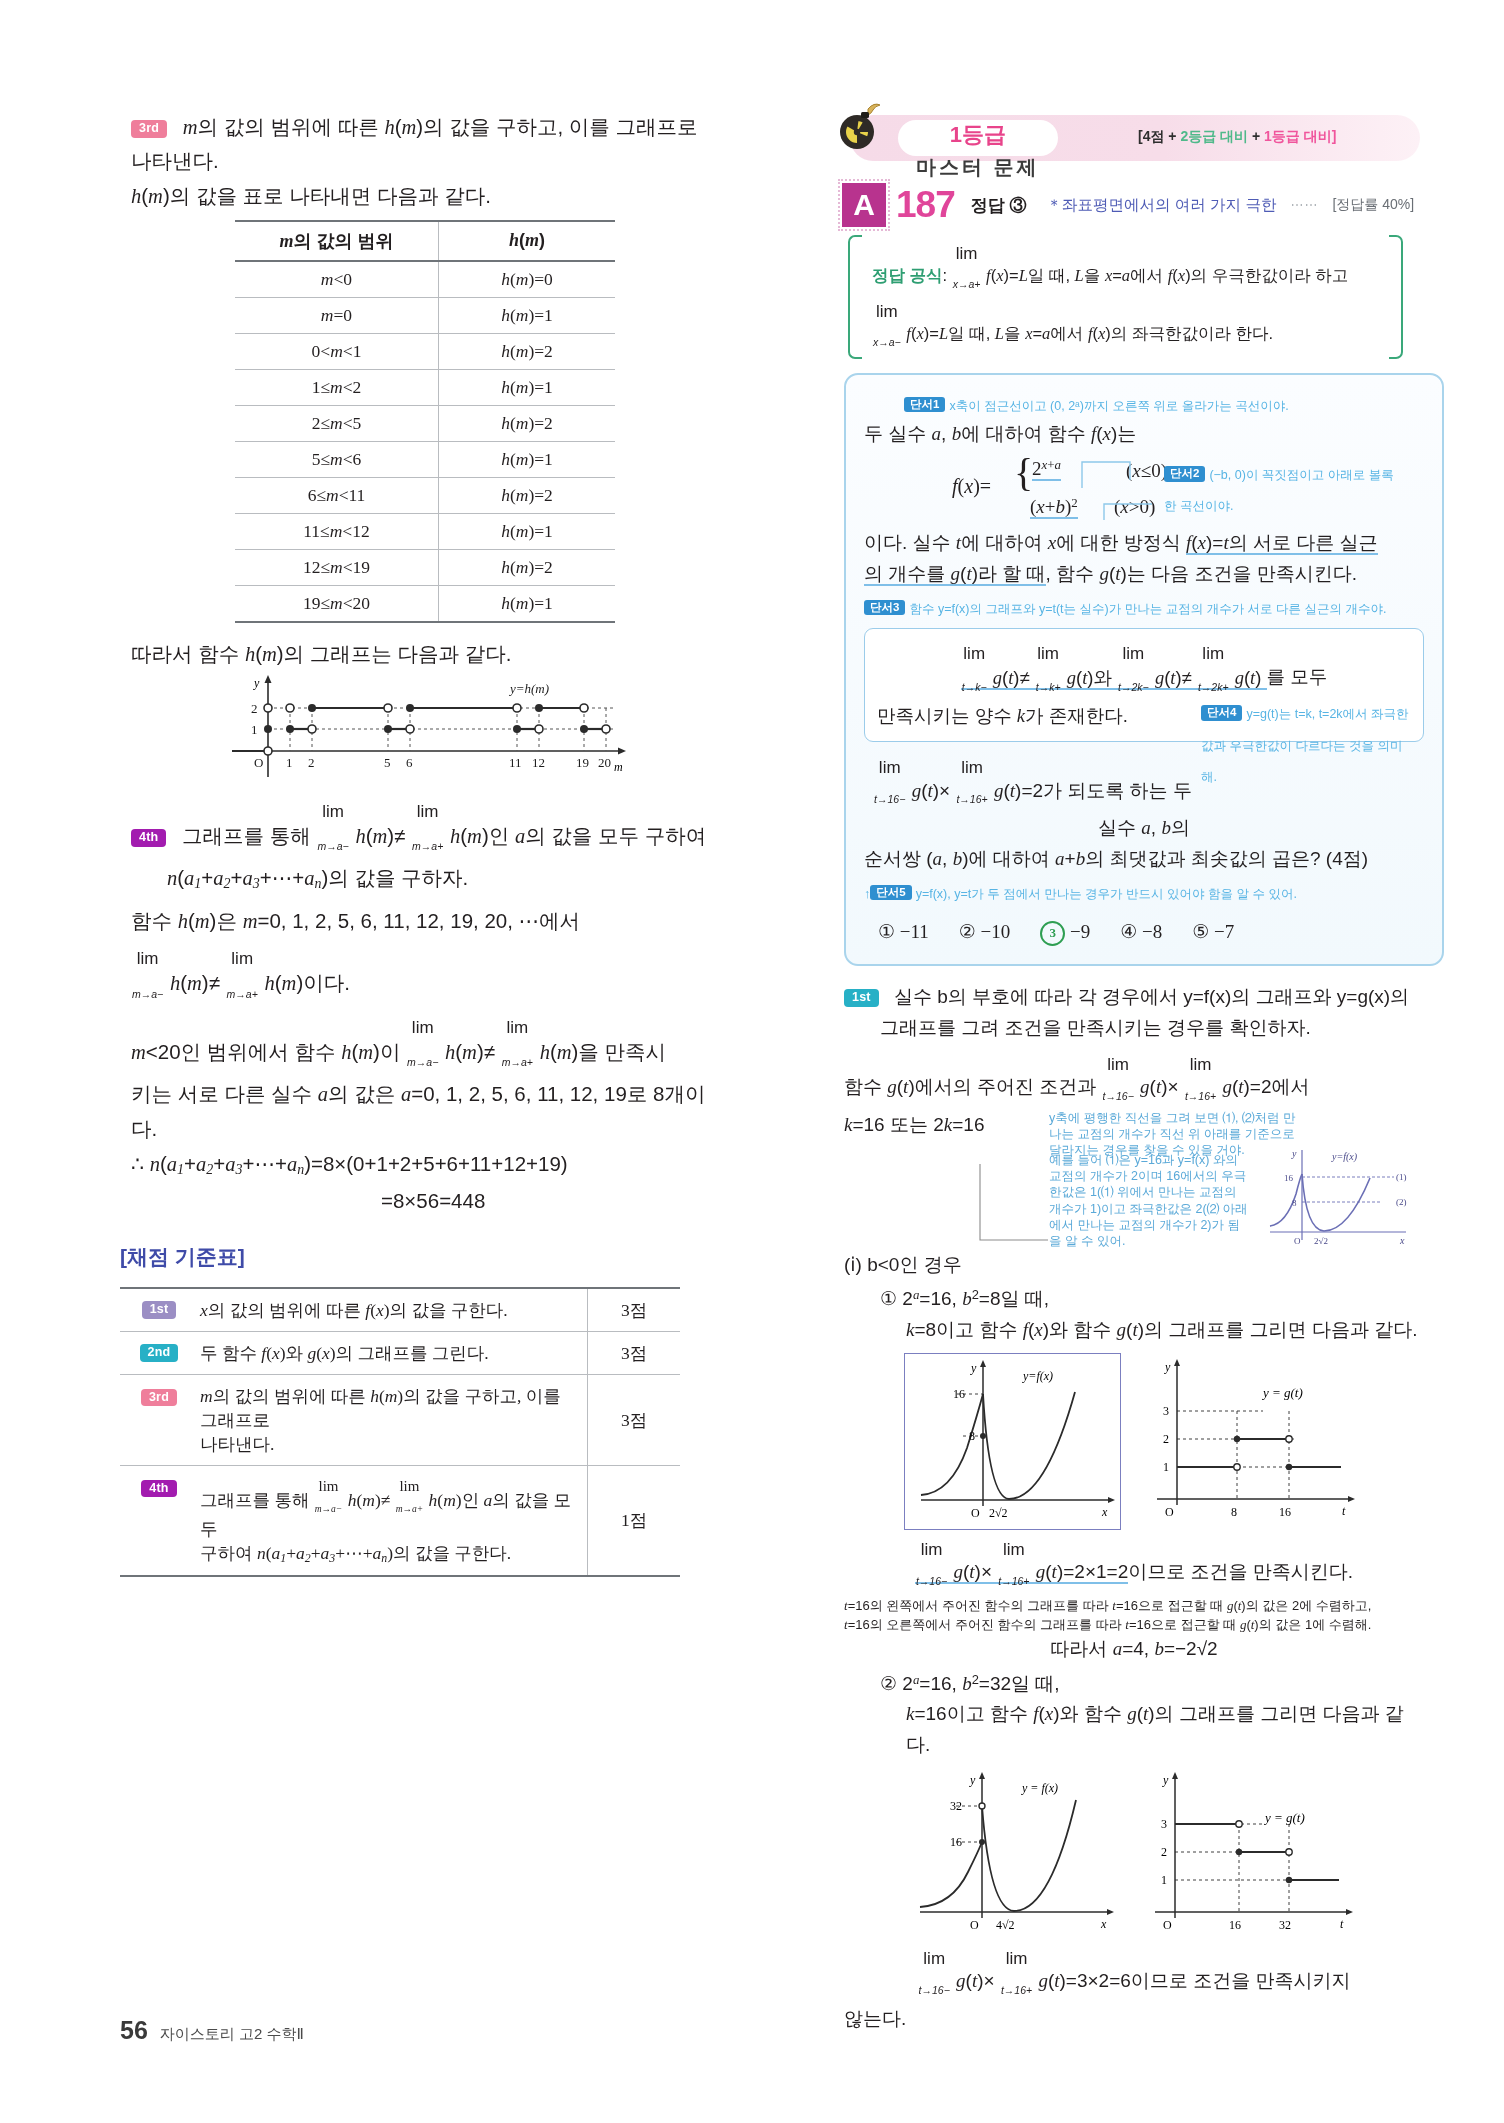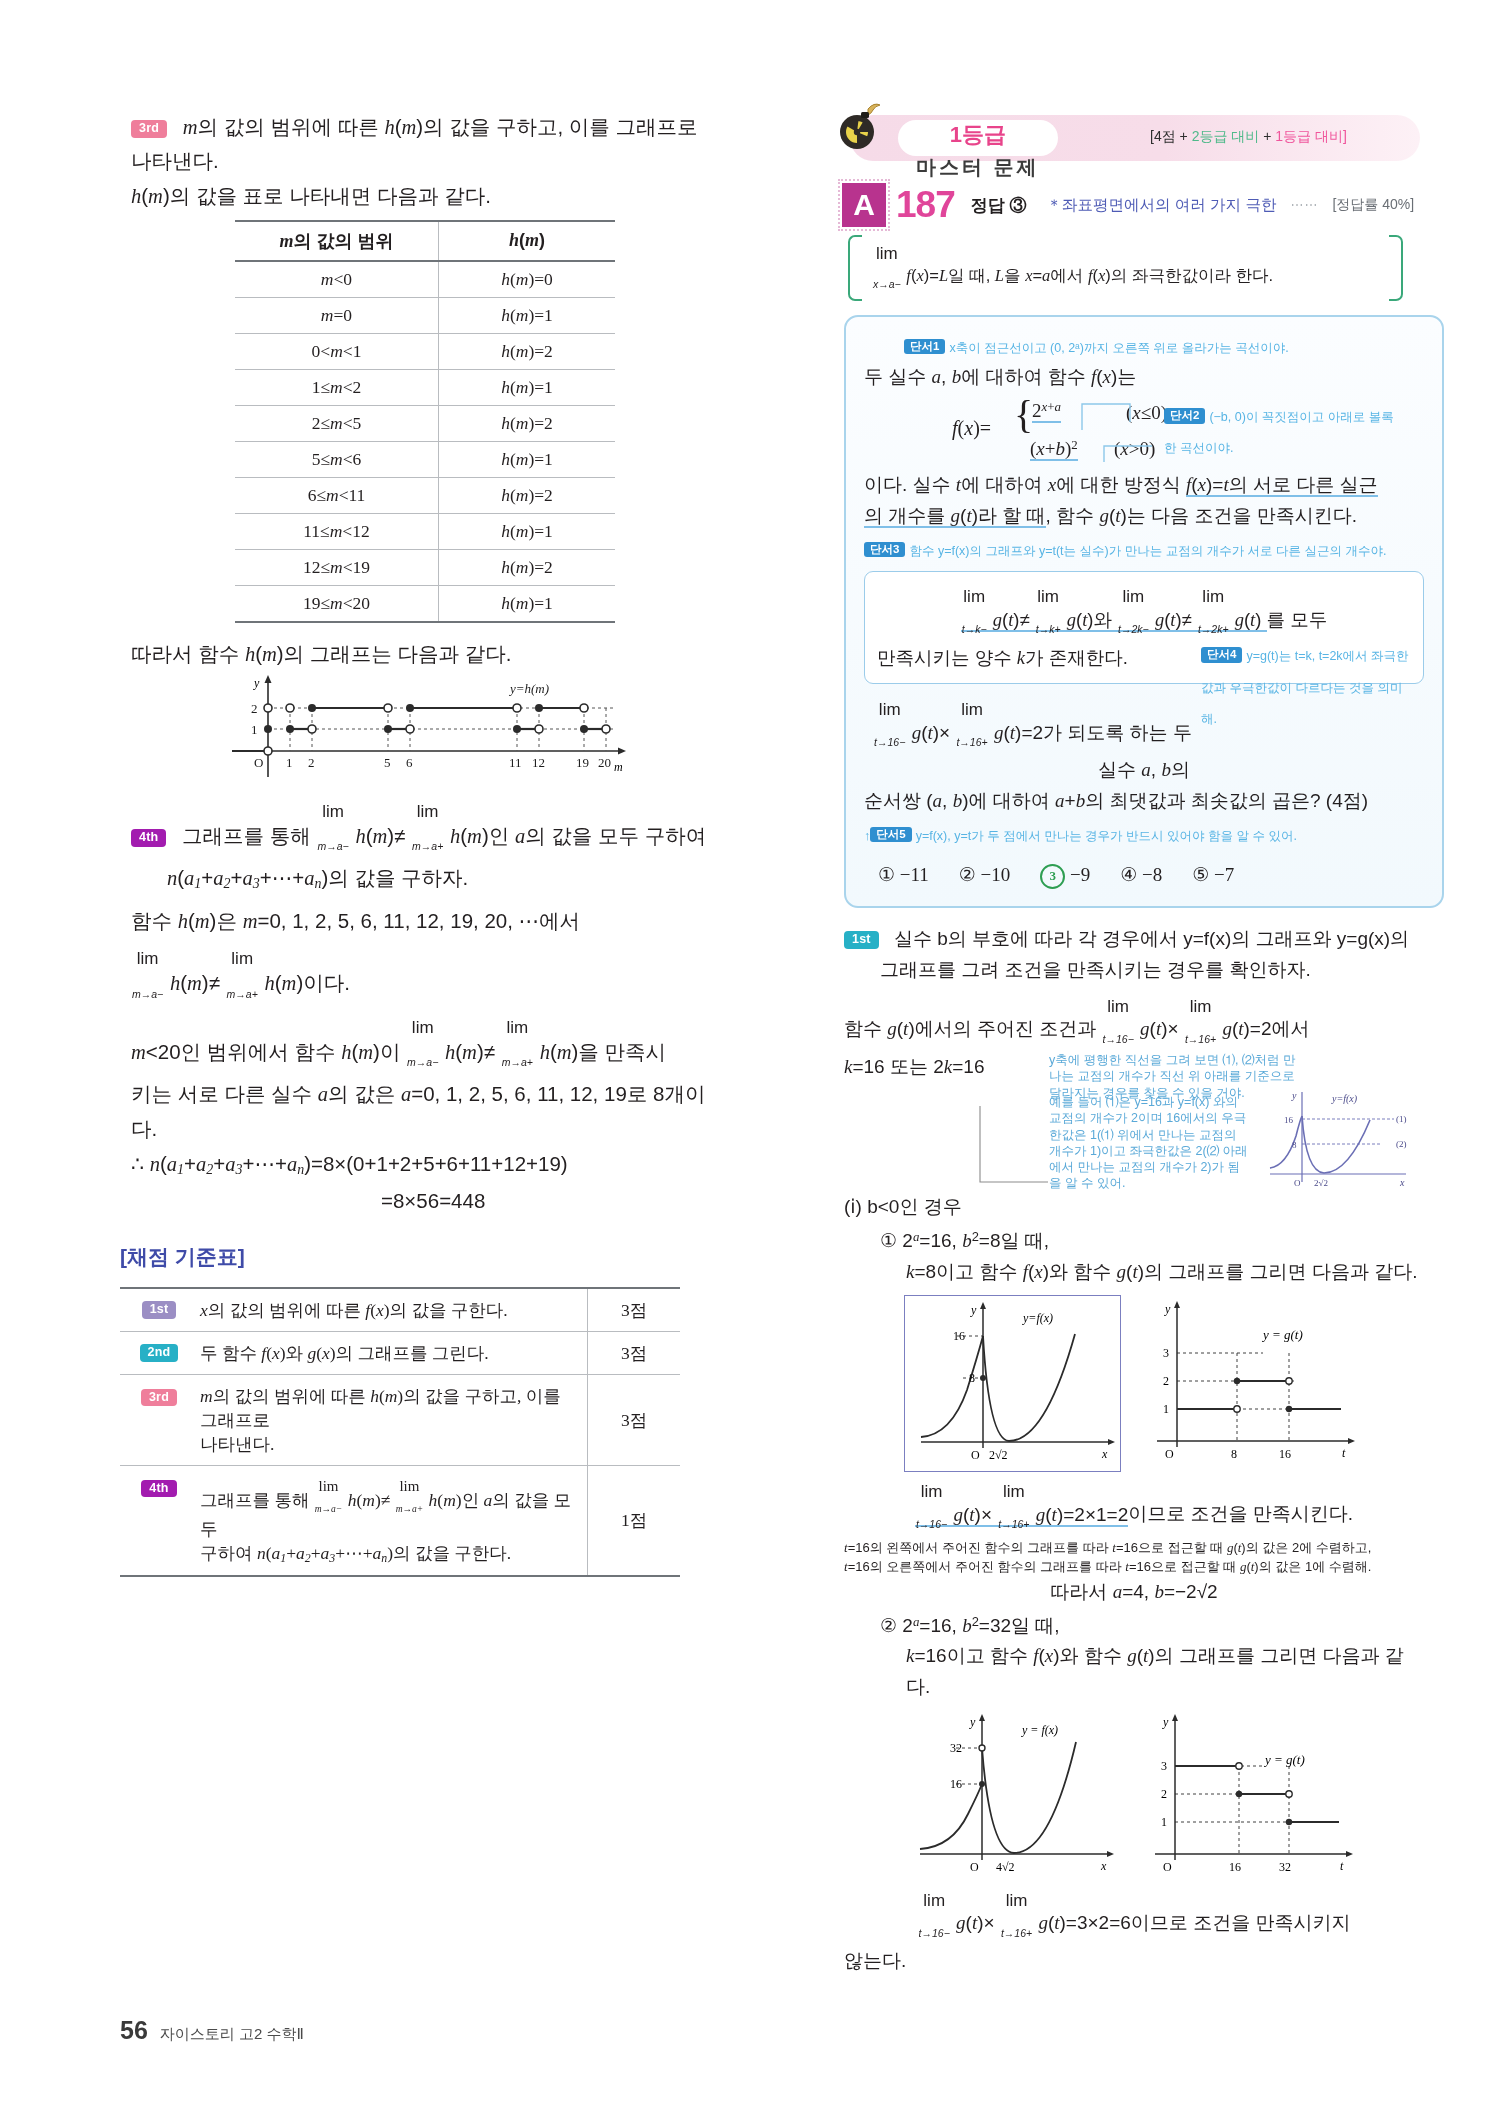--- a/index.html
+++ b/index.html
@@ -64,21 +64,21 @@
   }
   .bomb{position:absolute;left:-18px;top:-16px;width:56px;height:56px;}
   .banner-pill{
     position:absolute;left:48px;top:5px;height:36px;
     background:#fff;border-radius:18px;padding:0 18px;
     display:flex;align-items:center;gap:4px;flex-direction:column;
   }
   .pill-1{color:#e8448b;font-weight:bold;font-size:22px;font-family:"Liberation Sans",sans-serif;}
   .pill-t{color:#3b3b3b;font-weight:bold;font-size:20px;letter-spacing:3px;font-family:"Liberation Sans",sans-serif;}
   .banner-meta{
-    position:absolute;left:300px;top:13px;font-size:14px;font-weight:normal;
+    position:absolute;left:288px;top:13px;font-size:14px;font-weight:bold;
     font-family:"Liberation Sans",sans-serif;color:#2e2e2e;white-space:nowrap;
   }
   .g2{color:#4fb98a;}
   .g1{color:#f0559c;}
 
   
   .prob-line{display:flex;align-items:center;gap:10px;margin:22px 0 4px 22px;}
   .a-box{
     width:44px;height:44px;background:#b8338e;color:#fff;
     display:flex;align-items:center;justify-content:center;
@@ -406,20 +406,25 @@
       <div class="topic">＊좌표평면에서의 여러 가지 극한</div>
       <div class="dots">⋯⋯</div>
       <div class="rate">[정답률 40%]</div>
     </div>
 
     <div class="gbox">
       <div class="br brl"></div>
       <div class="br brr"></div>
       <div class="inner">
         <div class="ko">
+          <span class="gname">정답 공식</span>:
+          <span class="lim"><span class="t">lim</span><br><span class="b">x→a+</span></span>
+          <span class="mi">f</span>(<span class="mi">x</span>)=<span class="mi">L</span>일 때, <span class="mi">L</span>을 <span class="mi">x</span>=<span class="mi">a</span>에서 <span class="mi">f</span>(<span class="mi">x</span>)의 우극한값이라 하고
+        </div>
+        <div class="ko">
           <span class="lim"><span class="t">lim</span><br><span class="b">x→a−</span></span>
           <span class="mi">f</span>(<span class="mi">x</span>)=<span class="mi">L</span>일 때, <span class="mi">L</span>을 <span class="mi">x</span>=<span class="mi">a</span>에서 <span class="mi">f</span>(<span class="mi">x</span>)의 좌극한값이라 한다.
         </div>
       </div>
     </div>
 
     <div class="pbox">
       <div style="margin-left:40px">
         <span class="tag">단서1</span><span class="hint">x축이 점근선이고 (0, 2ᵃ)까지 오른쪽 위로 올라가는 곡선이야.</span>
       </div>

